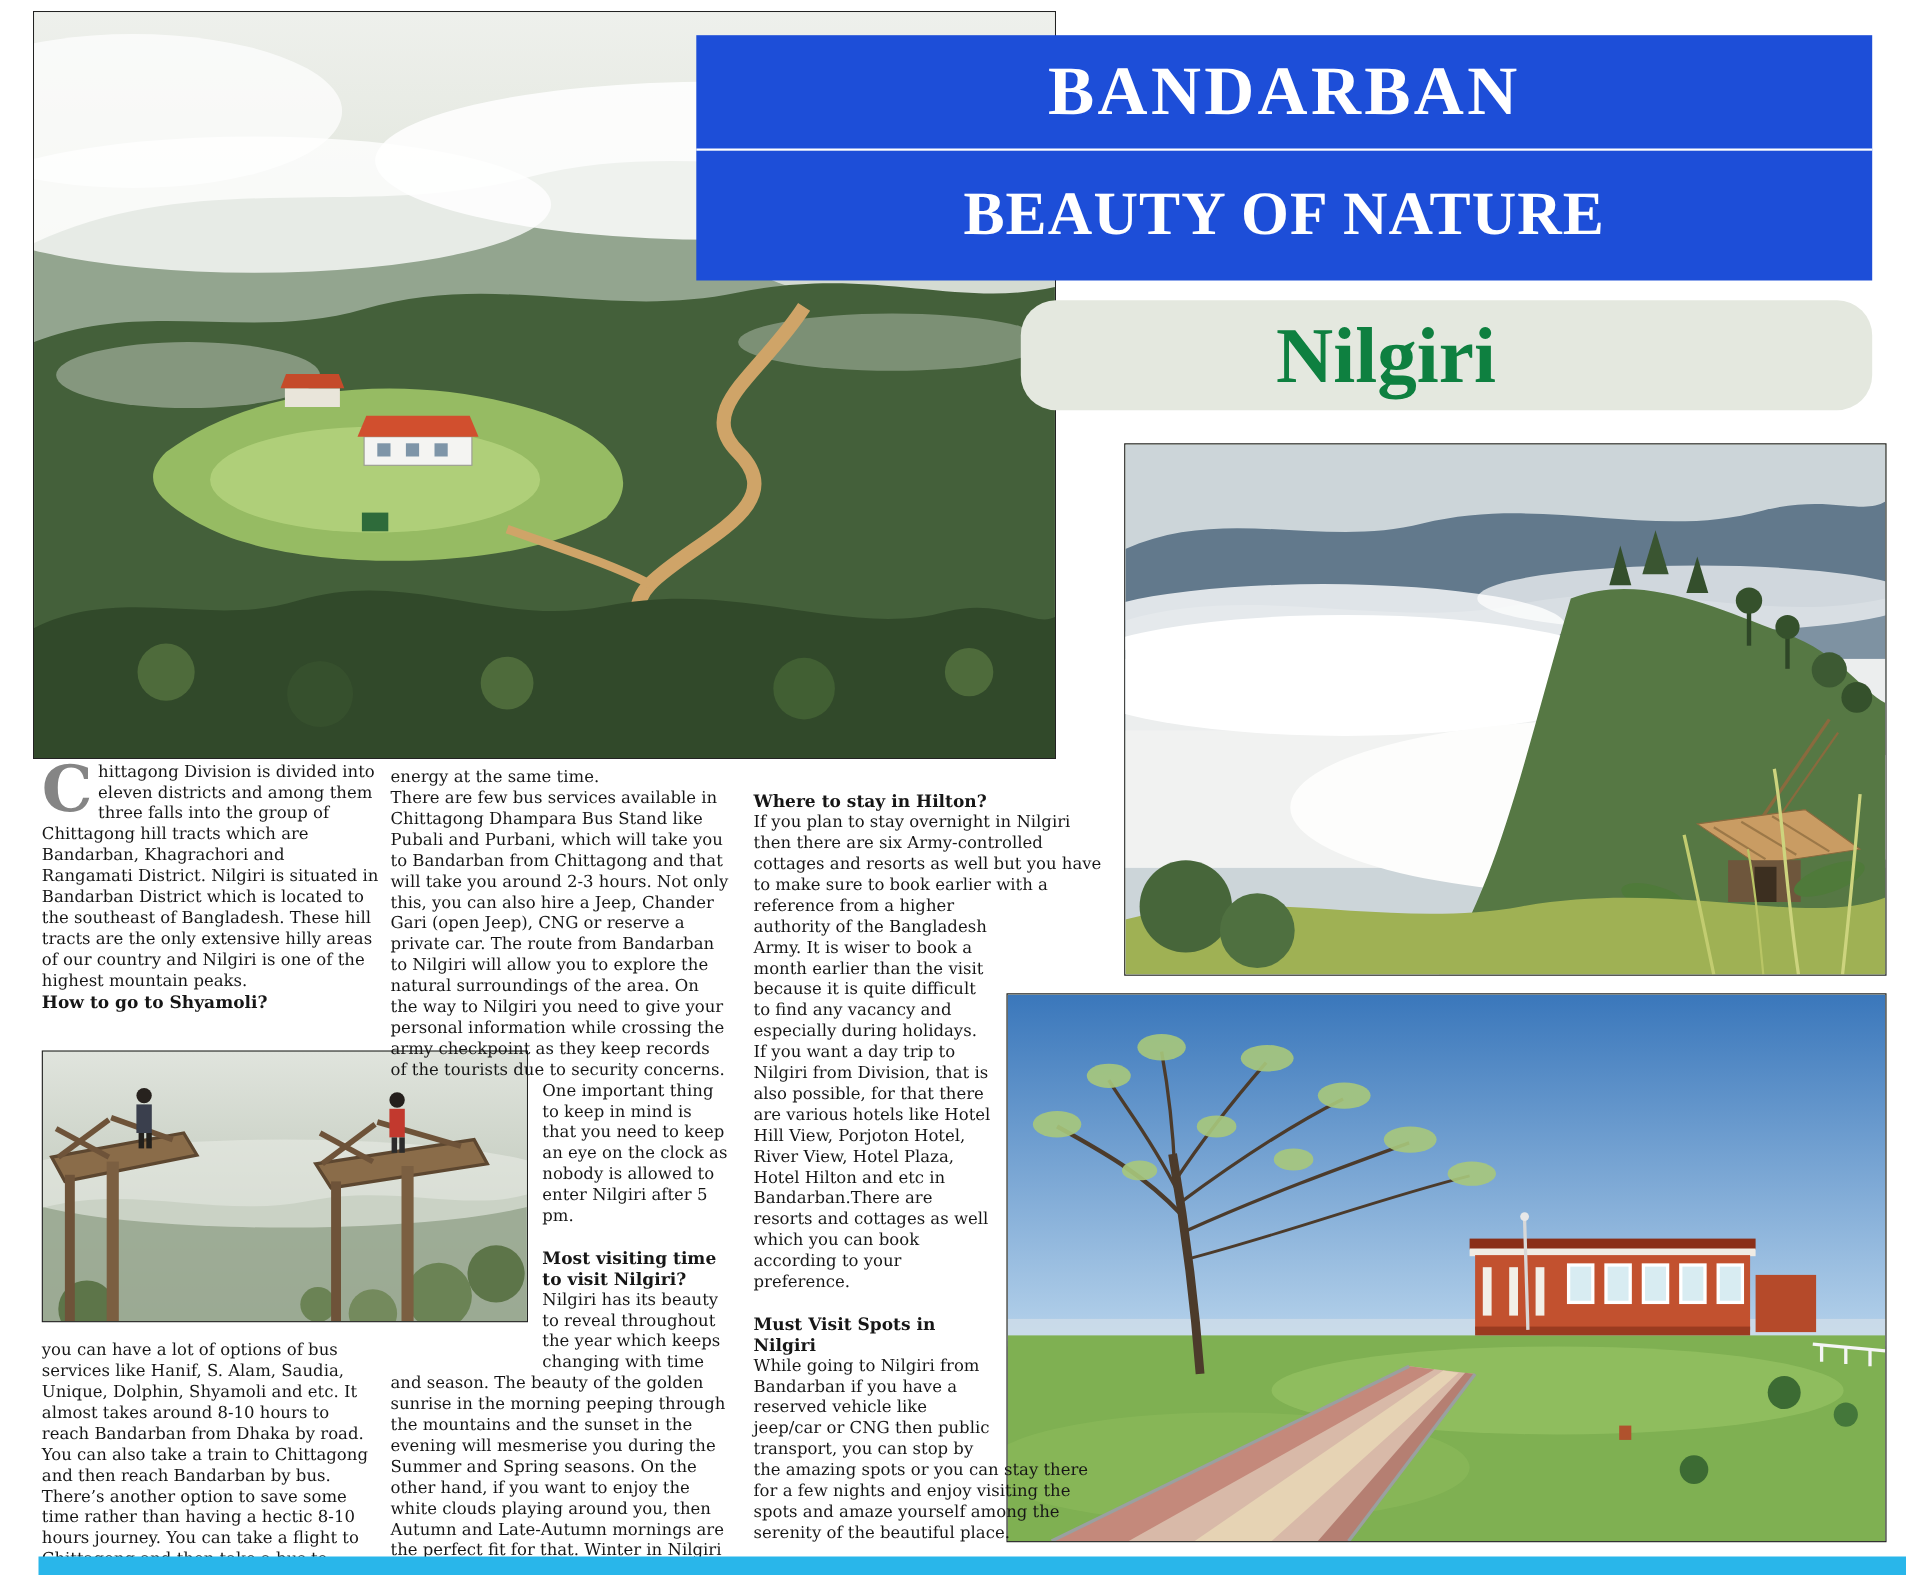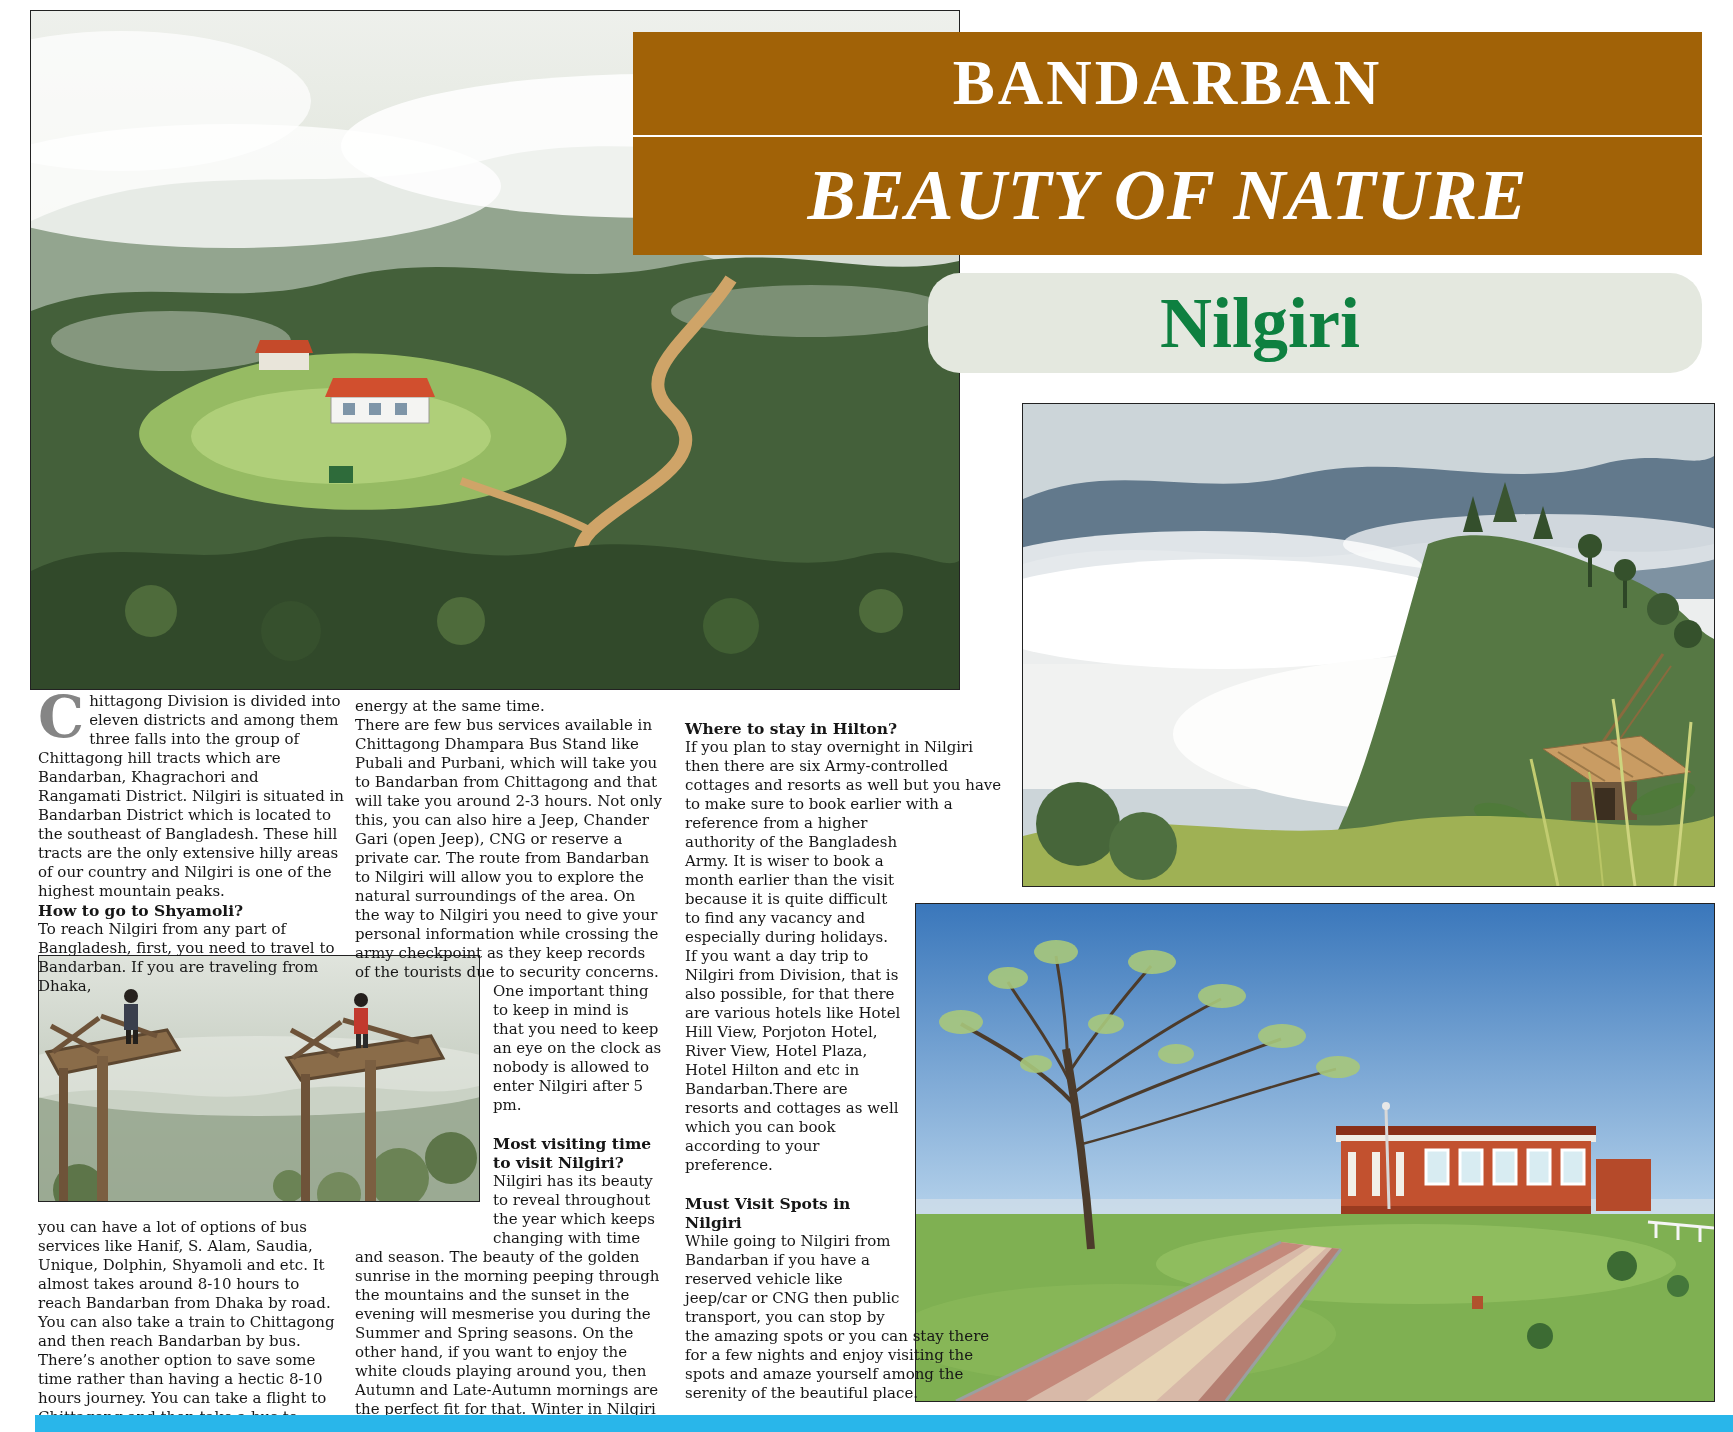--- a/index.html
+++ b/index.html
@@ -9,27 +9,27 @@
   
   .photo { position:absolute; overflow:hidden; border:1px solid #222; background:#cfd5ca; }
   .photo svg { display:block; width:100%; height:100%; }
   .photo-main      { left:30px;   top:10px;   width:928px; height:678px; }
   .photo-platforms { left:38px;   top:955px;  width:440px; height:245px; }
   .photo-misty     { left:1022px; top:403px;  width:691px; height:482px; }
   .photo-building  { left:915px;  top:903px;  width:798px; height:497px; }
 
   
   .banner { position:absolute; left:633px; top:32px; width:1069px; height:223px;
-            background:#a16207; color:#fff; text-align:center; z-index:5;
+            background:#1d4ed8; color:#fff; text-align:center; z-index:5;
             font-family:"Liberation Serif", serif; font-weight:bold; }
   .banner-line1 { height:103px; display:flex; align-items:center; justify-content:center;
                   font-size:63px; letter-spacing:3px; }
   .banner-divider { height:2px; background:#fff; }
   .banner-line2 { height:116px; display:flex; align-items:center; justify-content:center;
-                  font-size:72px; letter-spacing:1px;font-style:italic; }
+                  font-size:56px; letter-spacing:1px; }
   .nilgiri-box { position:absolute; left:928px; top:273px; width:774px; height:100px;
                  background:#e4e8df; display:flex; align-items:center; justify-content:center;
                  box-sizing:border-box; padding-right:110px; z-index:4;
                  color:#0e8040; font-family:"Liberation Serif", serif;
                  font-weight:bold; font-size:72px;border-radius:32px; }
 
   
   .col { position:absolute; font-size:15px; line-height:19px; color:#161616; }
   .col p { margin:0; }
   .col-1  { left:38px;  top:692px;  width:306px; }
@@ -261,21 +261,20 @@
         <rect x="315" y="52" width="14" height="26" fill="#c2392e"></rect>
         <rect x="317" y="78" width="5" height="14" fill="#2b2b2b"></rect>
         <rect x="324" y="78" width="5" height="14" fill="#2b2b2b"></rect>
       </g>
     </svg>
   </div>
 
   <div class="col col-1">
     <p><span class="dropcap">C</span><span>hittagong Division is divided into eleven districts and among them three falls into the group of Chittagong hill tracts which are Bandarban, Khagrachori and Rangamati District. Nilgiri is situated in Bandarban District which is located to the southeast of Bangladesh. These hill tracts are the only extensive hilly areas of our country and Nilgiri is one of the highest mountain peaks.</span></p>
     <p class="subhead">How to go to Shyamoli?</p>
-    <p>To reach Nilgiri from any part of Bangladesh, first, you need to travel to Bandarban. If you are traveling from Dhaka,</p>
   </div>
 
   <div class="col col-1b">
     <p>you can have a lot of options of bus services like Hanif, S. Alam, Saudia, Unique, Dolphin, Shyamoli and etc. It almost takes around 8-10 hours to reach Bandarban from Dhaka by road. You can also take a train to Chittagong and then reach Bandarban by bus. There’s another option to save some time rather than having a hectic 8-10 hours journey. You can take a flight to Chittagong and then take a bus to Bandarban. That will save your time and</p>
   </div>
 
   <div class="col col-2">
     <p>energy at the same time.</p>
     <p><span>There are few bus services available in Chittagong Dhampara Bus Stand like Pubali and Purbani, which will take you to Bandarban from Chittagong and that will take you around 2-3 hours. Not only this, you can also hire a Jeep, Chander Gari (open Jeep), CNG or reserve a private car. The route from Bandarban to Nilgiri will allow you to explore the natural surroundings of the area. On the way to Nilgiri you need to give your personal information while crossing the army checkpoint as they keep records of the tourists due to security </span><span class="spacer-platforms"></span><span>concerns. One important thing to keep in mind is that you need to keep an eye on the clock as nobody is allowed to enter Nilgiri after 5 pm.</span></p>
     <p class="subhead gap-before">Most visiting time to visit Nilgiri?</p>

